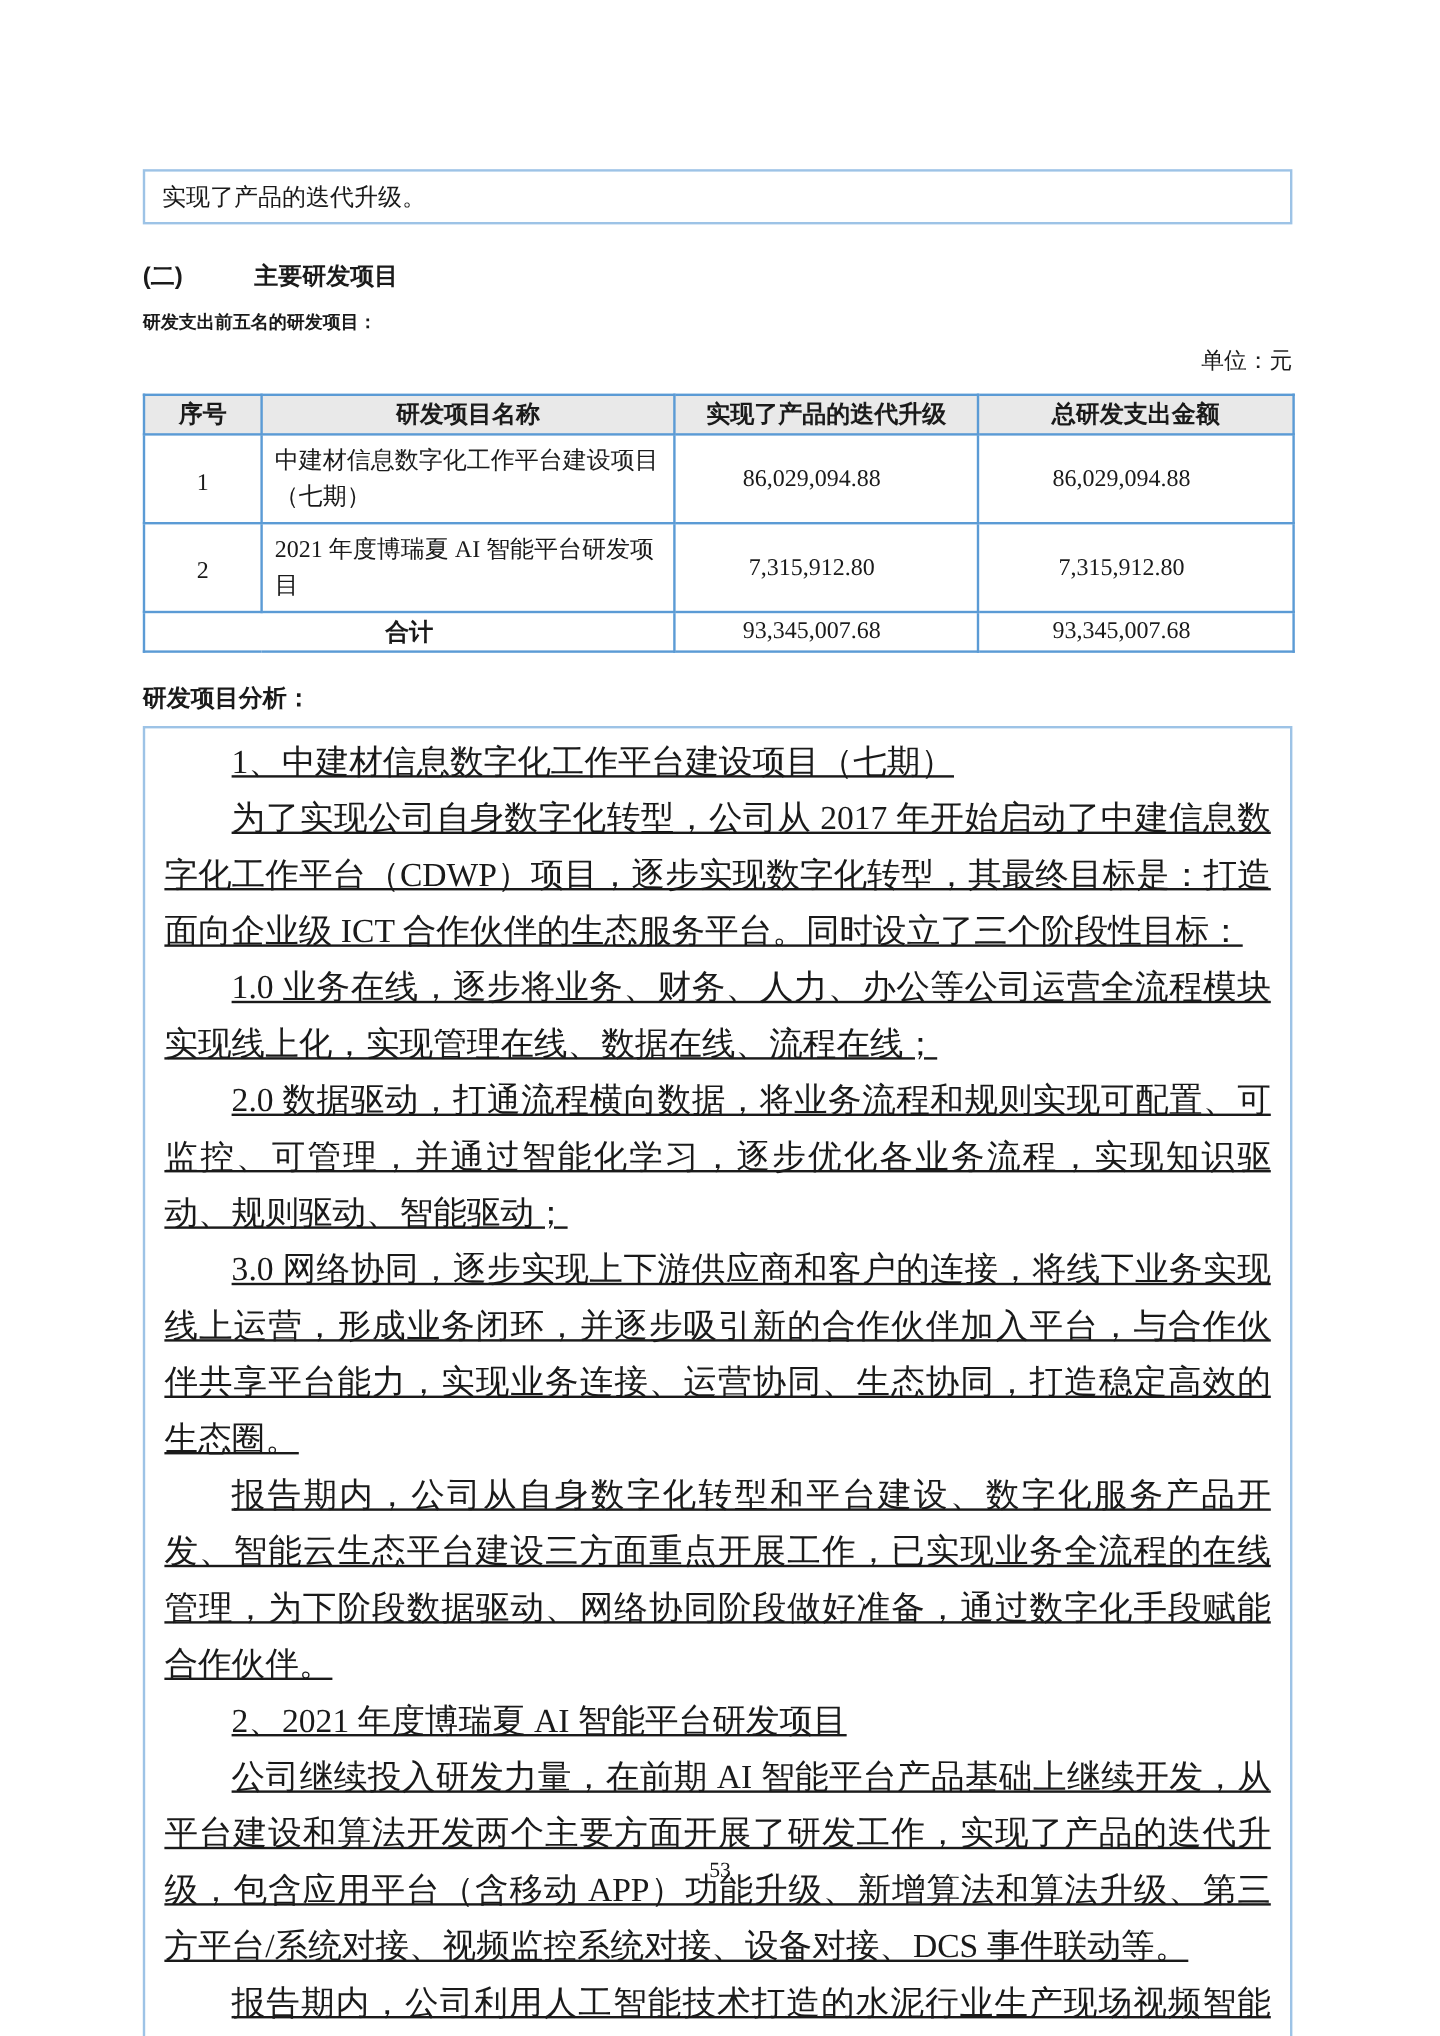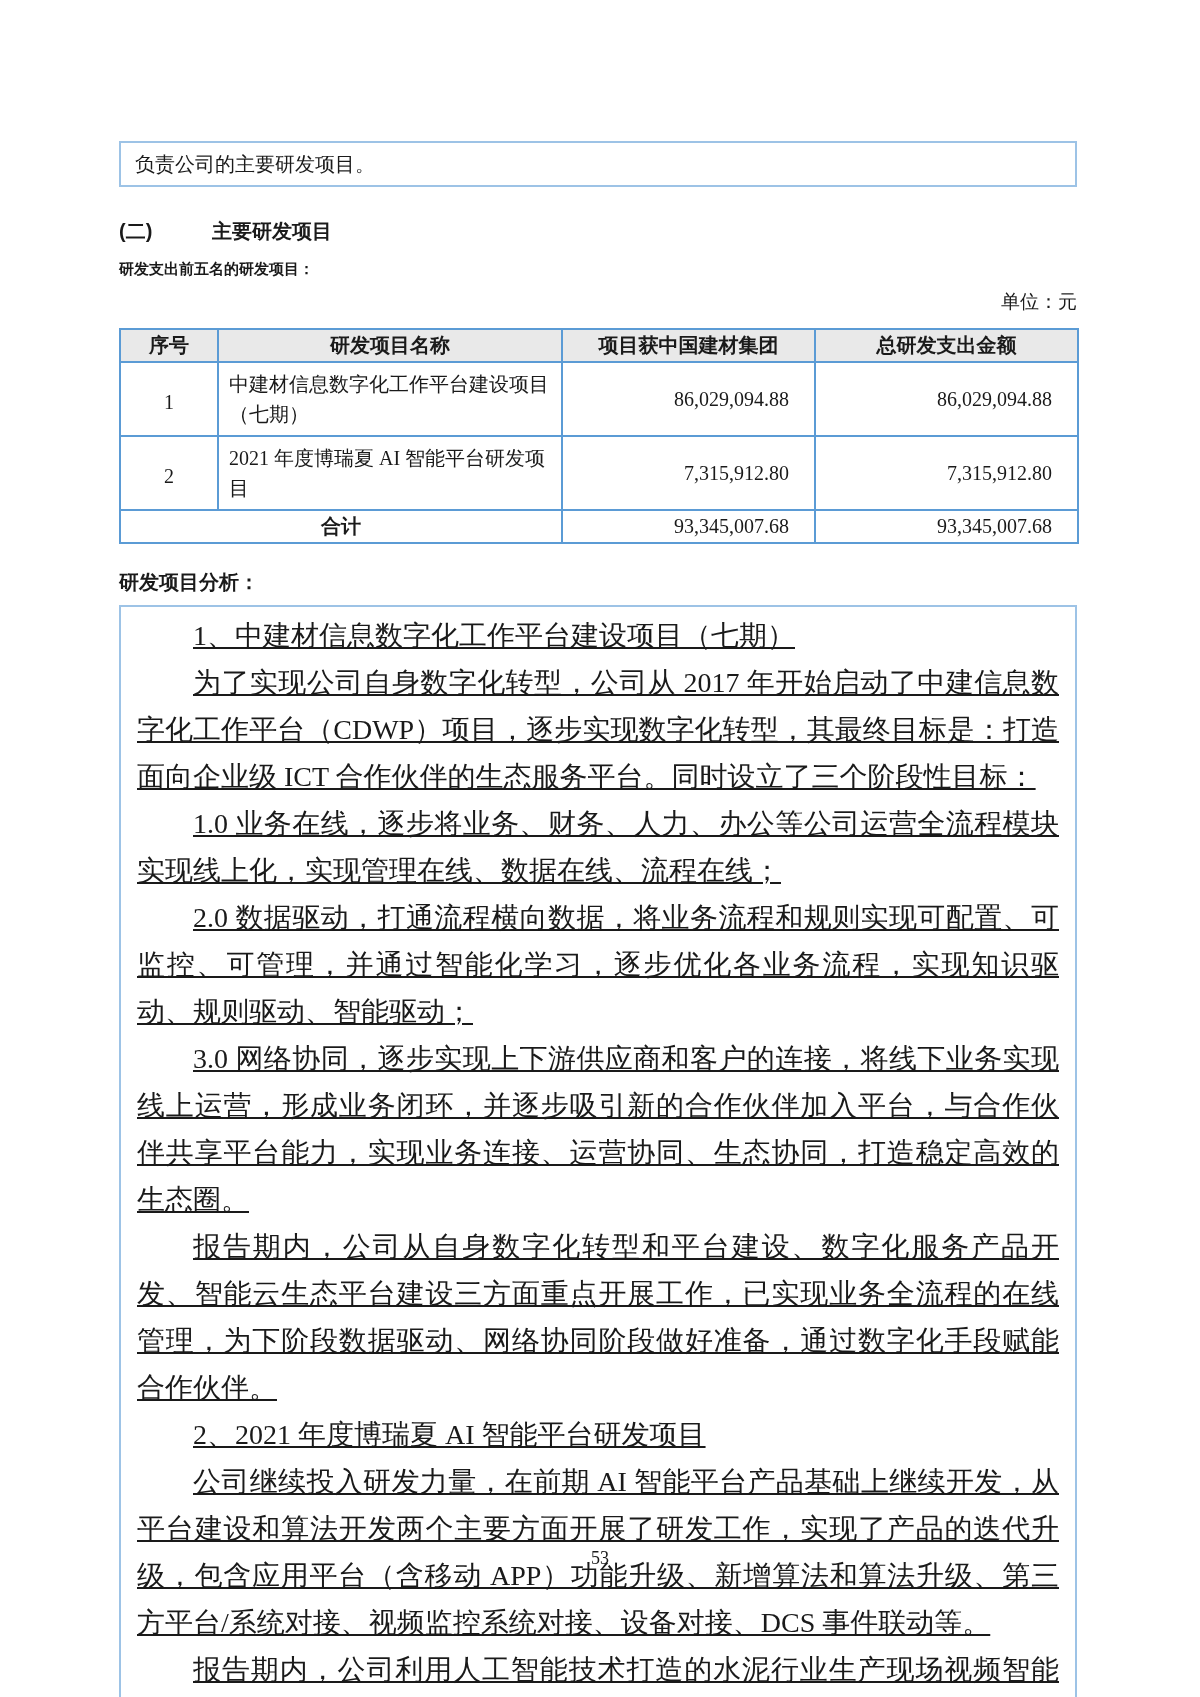--- a/index.html
+++ b/index.html
@@ -82,21 +82,21 @@
     height:31px;
     text-align:center;
     padding:2px 0;
   }
   .col-no{width:98px;}
   .col-name{width:344px;}
   .col-period{width:253px;}
   .col-total{width:263px;}
   .cell-no{text-align:center;vertical-align:top;padding-top:8px;}
   .cell-name{text-align:left;padding:6px 10px;line-height:30px;border-radius:22px;}
-  .cell-num{text-align:right;padding-right:25px;}
+  .cell-num{text-align:center;padding-right:25px;}
   tr.row-1 td{height:64px;}
   tr.row-2 td{height:67px;}
   tr.footer-row td{height:33px;}
   tr.footer-row .footer-label{
     text-align:center;
     font-family:"Liberation Sans","DejaVu Sans",sans-serif;
     font-weight:bold;
   }
   
   .analysis-heading{
@@ -131,21 +131,21 @@
     font-size:18px;
   }
 </style>
 </head>
 <body>
 
 <div class="page">
   <div class="content">
 
     <div class="top-note">
-      <span>负责公司的主要研发项目。</span>
+      <span>实现了产品的迭代升级。</span>
     </div>
 
     <div class="section-heading">
       <span class="sec-index">(二)</span>
       <span class="sec-title">主要研发项目</span>
     </div>
 
     <div class="subheading">研发支出前五名的研发项目：</div>
 
     <div class="unit-label">单位：元</div>
@@ -154,21 +154,21 @@
       <colgroup>
         <col class="col-no">
           <col class="col-name">
           <col class="col-period">
           <col class="col-total">
       </colgroup>
       <thead>
         <tr class="header-row">
           <th>序号</th>
           <th>研发项目名称</th>
-          <th>项目获中国建材集团</th>
+          <th>实现了产品的迭代升级</th>
           <th>总研发支出金额</th>
         </tr>
       </thead>
       <tbody>
         <tr class="row-1">
           <td class="cell-no">1</td>
           <td class="cell-name">中建材信息数字化工作平台建设项目（七期）</td>
           <td class="cell-num">86,029,094.88</td>
           <td class="cell-num">86,029,094.88</td>
         </tr>

